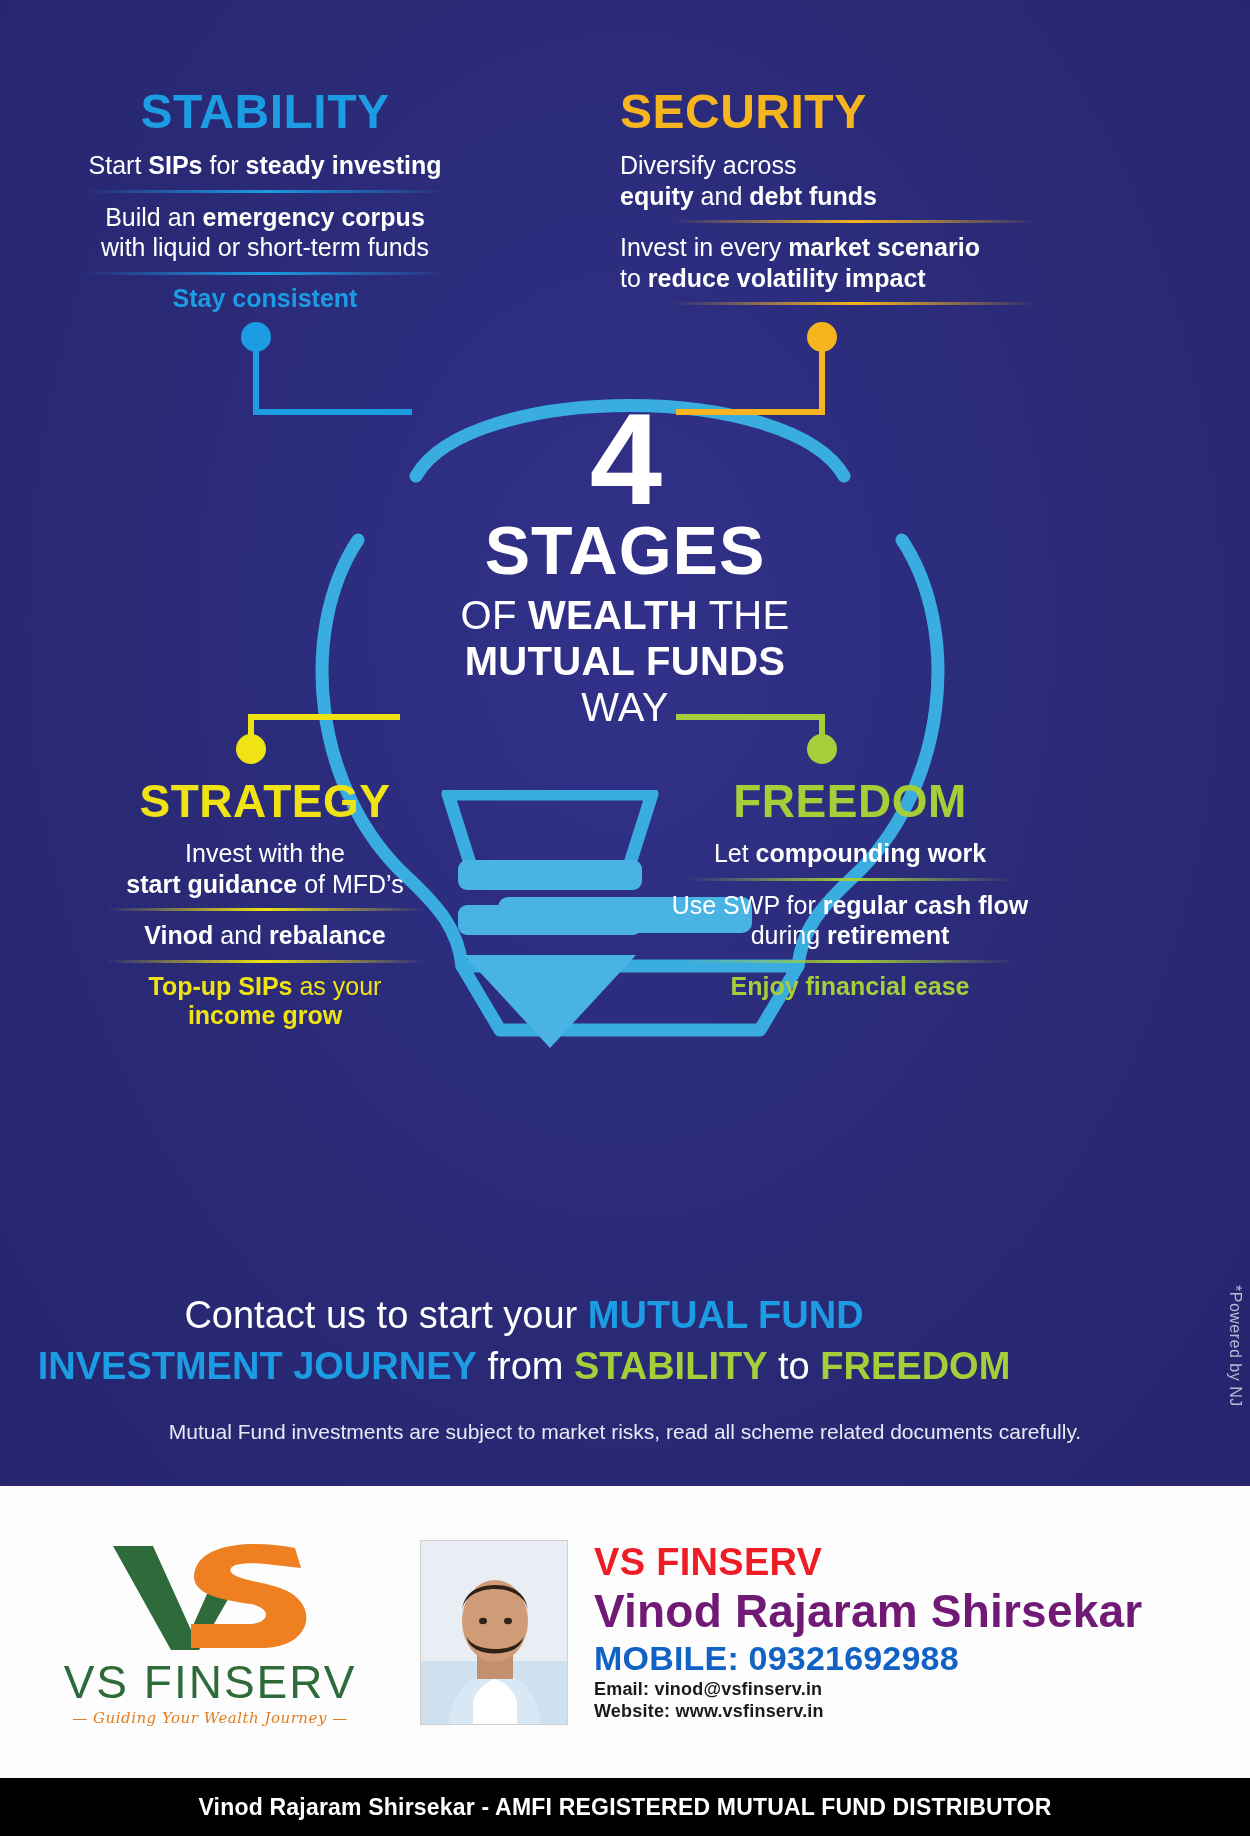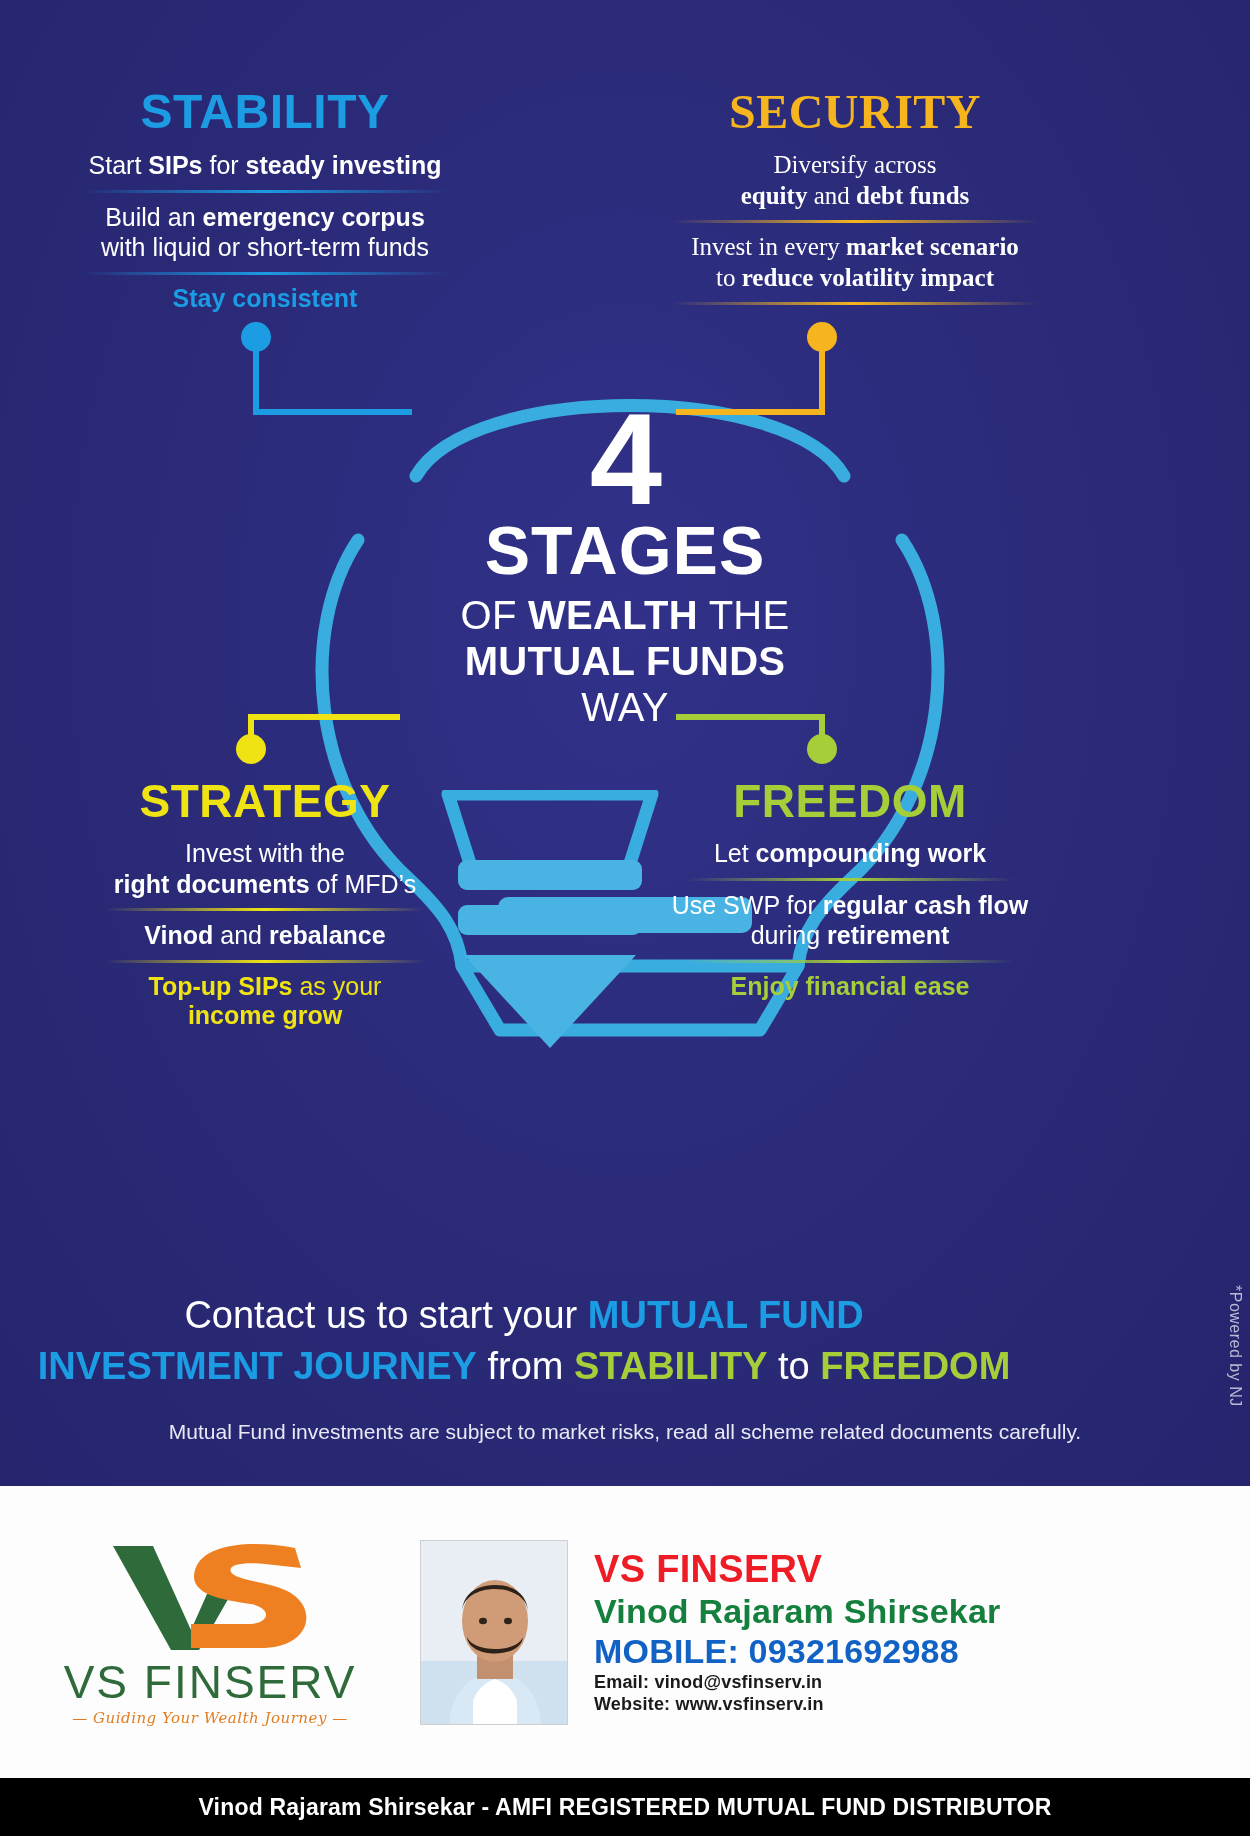--- a/index.html
+++ b/index.html
@@ -32,21 +32,21 @@
   }
   .quad .line b { font-weight:bold; }
   .quad .sep { height:3px; margin:9px auto; width:78%; border-radius:2px; }
   .quad .tag { font-weight:bold; font-size:25px; margin-top:9px; }
 
   #q-stability { left:30px; top:88px; width:470px; text-align:center; }
   #q-stability .heading { color:#1b9ce3; font-size:48px; }
   #q-stability .sep { background:linear-gradient(90deg,rgba(27,156,227,0) 0%,#1b9ce3 50%,rgba(27,156,227,0) 100%); }
   #q-stability .tag { color:#1b9ce3; }
 
-  #q-security { left:620px; top:88px; width:470px; text-align:center;font-family:Liberation Serif, serif; }
+  #q-security { left:620px; top:88px; width:470px; text-align:left; }
   #q-security .heading { color:#f6b51e; font-size:48px; }
   #q-security .sep { background:linear-gradient(90deg,rgba(246,181,30,0) 0%,#f6b51e 50%,rgba(246,181,30,0) 100%); }
   #q-security .tag { color:#f6b51e; }
 
   #q-strategy { left:60px; top:778px; width:410px; text-align:center; }
   #q-strategy .heading { color:#efe313; font-size:46px; }
   #q-strategy .sep { background:linear-gradient(90deg,rgba(239,227,19,0) 0%,#efe313 50%,rgba(239,227,19,0) 100%); }
   #q-strategy .tag { color:#efe313; }
 
   #q-freedom { left:640px; top:778px; width:420px; text-align:center; }
@@ -100,21 +100,21 @@
   #logo-wrap svg { display:block; }
   #logo-name { font-size:46px; color:#2f6b3a; letter-spacing:2px; font-weight:normal; margin-top:2px; }
   #logo-tag { font-size:15px; color:#e07d22; font-family:"DejaVu Serif", serif; font-style:italic; letter-spacing:.5px;}
 
   #photo {
     width:148px; height:185px; border:1px solid #cfcfcf; background:#dfe6ef;
     position:relative; overflow:hidden; flex:0 0 auto; margin-right:26px;
   }
   #contact { flex:1; }
   #contact .firm { font-size:38px; font-weight:bold; color:#ee1c25; line-height:1.12; letter-spacing:.3px; }
-  #contact .person { font-size:34px; font-weight:bold; color:#15803d; line-height:1.18; letter-spacing:.2px; }
+  #contact .person { font-size:46px; font-weight:bold; color:#701a75; line-height:1.18; letter-spacing:.2px; }
   #contact .mobile { font-size:34px; font-weight:bold; color:#1162c4; line-height:1.18; letter-spacing:.2px; }
   #contact .email, #contact .web { font-size:18px; font-weight:bold; color:#1a1a1a; line-height:1.25; letter-spacing:.2px; }
 
   
   #bottombar {
     position:absolute; left:0; top:1778px; width:1250px; height:58px;
     background:#000; color:#fff; display:flex; align-items:center; justify-content:center;
     font-size:23px; font-weight:bold; letter-spacing:.2px;
   }
 </style>
@@ -199,21 +199,21 @@
     <div class="line"><b>equity</b><span> and </span><b>debt funds</b></div>
     <div class="sep"></div>
     <div class="line"><span>Invest in every </span><b>market scenario</b></div>
     <div class="line"><span>to </span><b>reduce volatility impact</b></div>
     <div class="sep"></div>
   </div>
 
   <div class="quad" id="q-strategy">
     <div class="heading">STRATEGY</div>
     <div class="line">Invest with the</div>
-    <div class="line"><b>right documents</b><span> of MFD’s</span></div>
+    <div class="line"><b>start guidance</b><span> of MFD’s</span></div>
     <div class="sep"></div>
     <div class="line"><b>Vinod</b><span> and </span><b>rebalance</b></div>
     <div class="sep"></div>
     <div class="tag"><b>Top-up SIPs</b><span style="font-weight:normal"> as your</span></div>
     <div class="tag" style="margin-top:0">income grow</div>
   </div>
 
   <div class="quad" id="q-freedom">
     <div class="heading">FREEDOM</div>
     <div class="line"><span>Let </span><b>compounding work</b></div>

